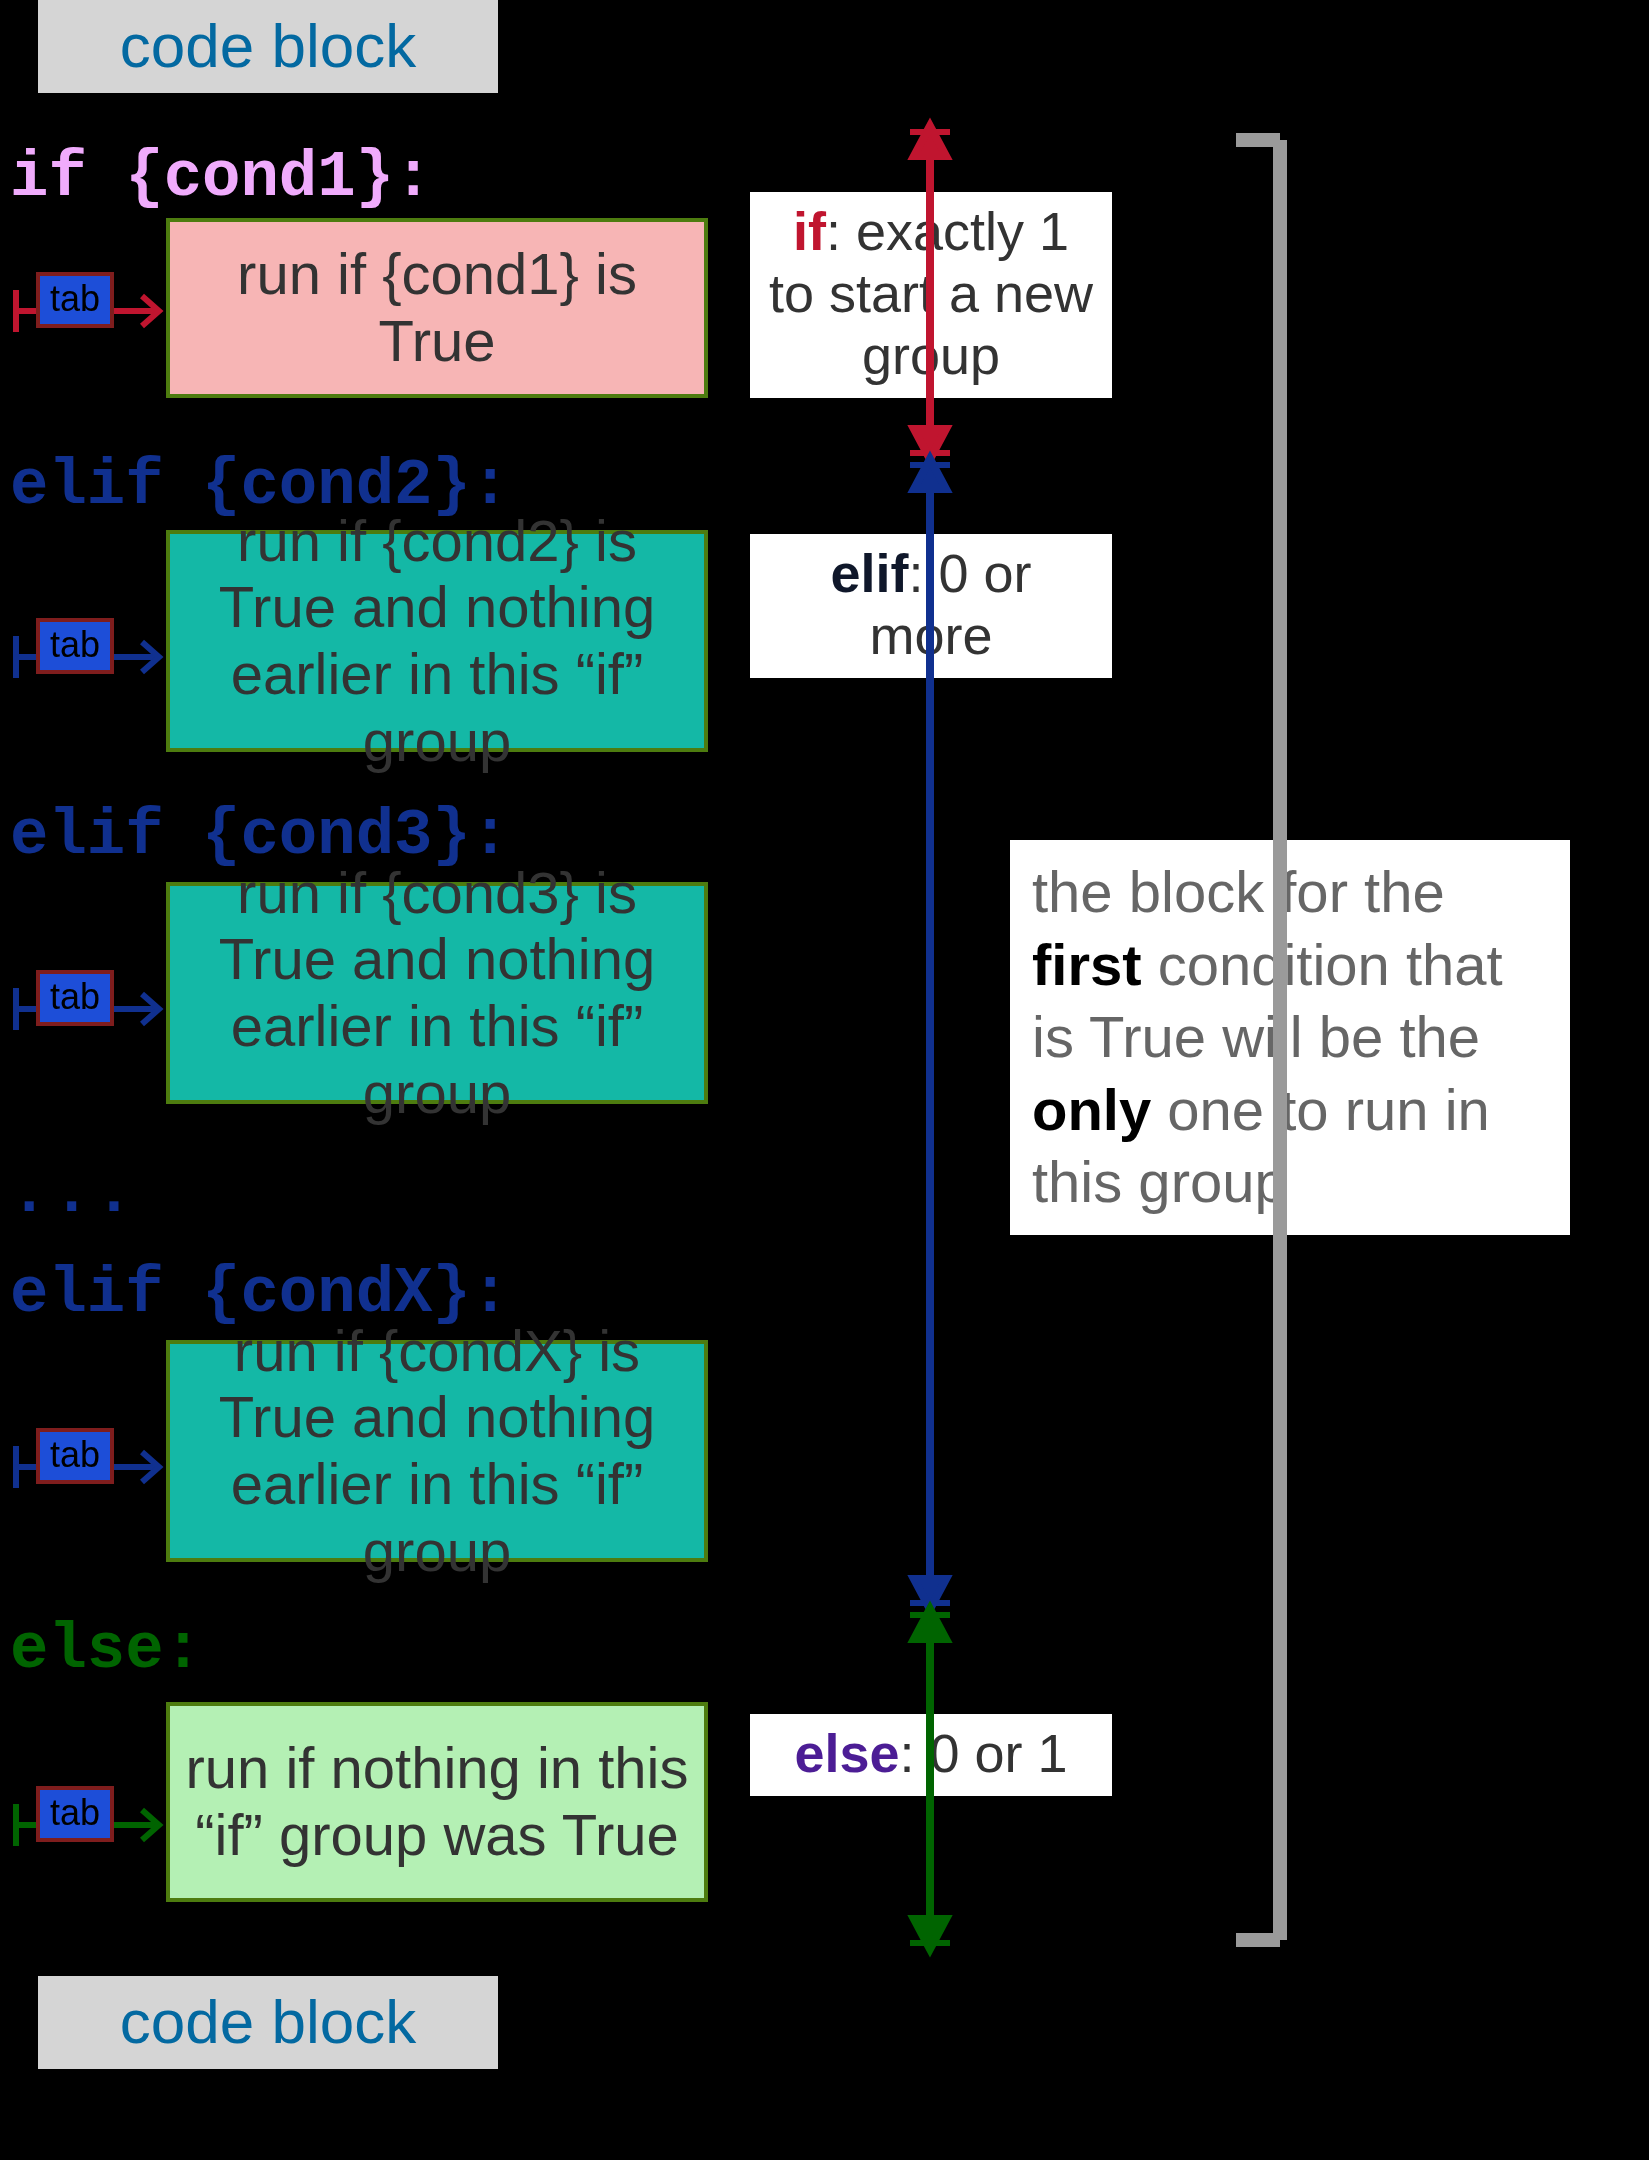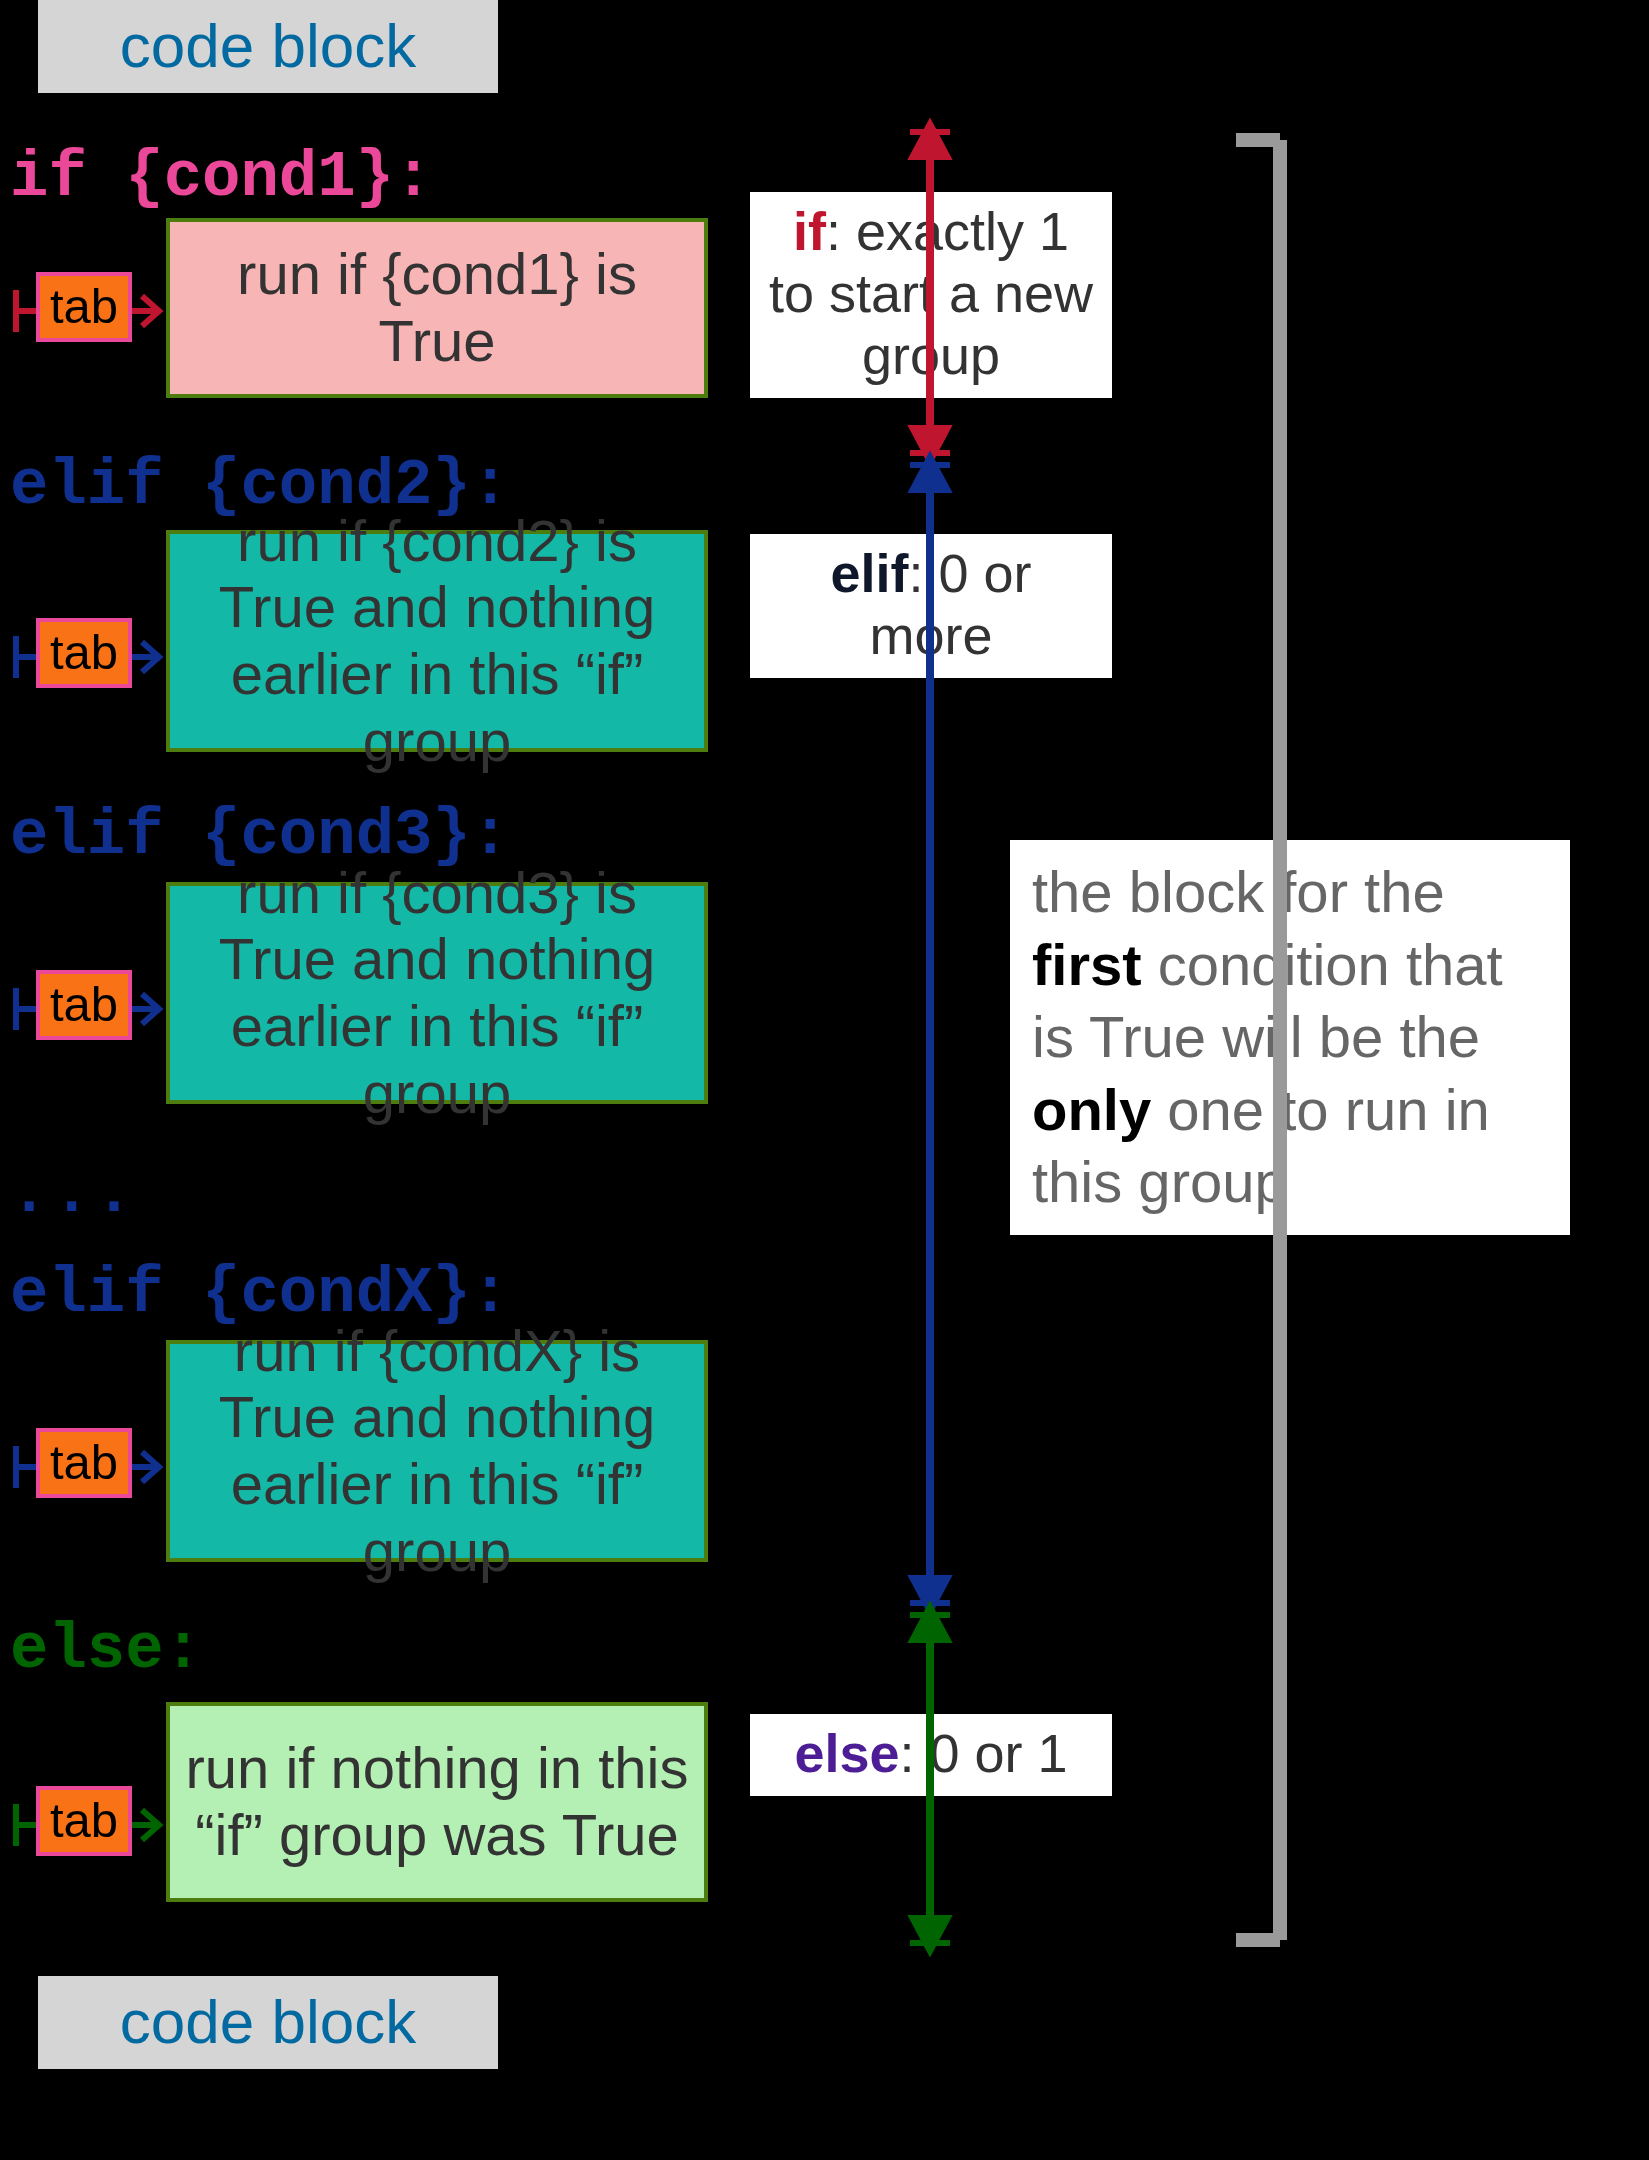--- a/index.html
+++ b/index.html
@@ -16,35 +16,35 @@
     text-align: center;
   }
 
   .kw {
     position: absolute;
     font-family: "Courier New", Courier, monospace;
     font-size: 64px;
     font-weight: bold;
     white-space: nowrap;
   }
-  .kw-if    { color: #ec4899; }
+  .kw-if    { color: #f0abfc; }
   .kw-elif  { color: #10308f; }
   .kw-else  { color: #006400; }
   .kw-dots  { color: #10308f; letter-spacing: 4px; }
 
   .tab-cell {
     position: absolute; left: 10px; height: 70px;
     display: flex; align-items: center;
   }
   .tab-arrow {
     stroke-width: 5; fill: none;
   }
   .tab-label {
-    background: #f97316; border: 4px solid #ec4899; color: #000;
-    font-size: 49px; padding: 2px 10px 4px;
+    background: #1d4ed8; border: 4px solid #7f1d1d; color: #000;
+    font-size: 36px; padding: 2px 10px 4px;
   }
 
   .block {
     position: absolute;
     border: 4px solid #4d7c0f;
     text-align: center;
     font-size: 58px;
     color: #333;
     display: flex; align-items: center; justify-content: center;
     line-height: 1.15;

